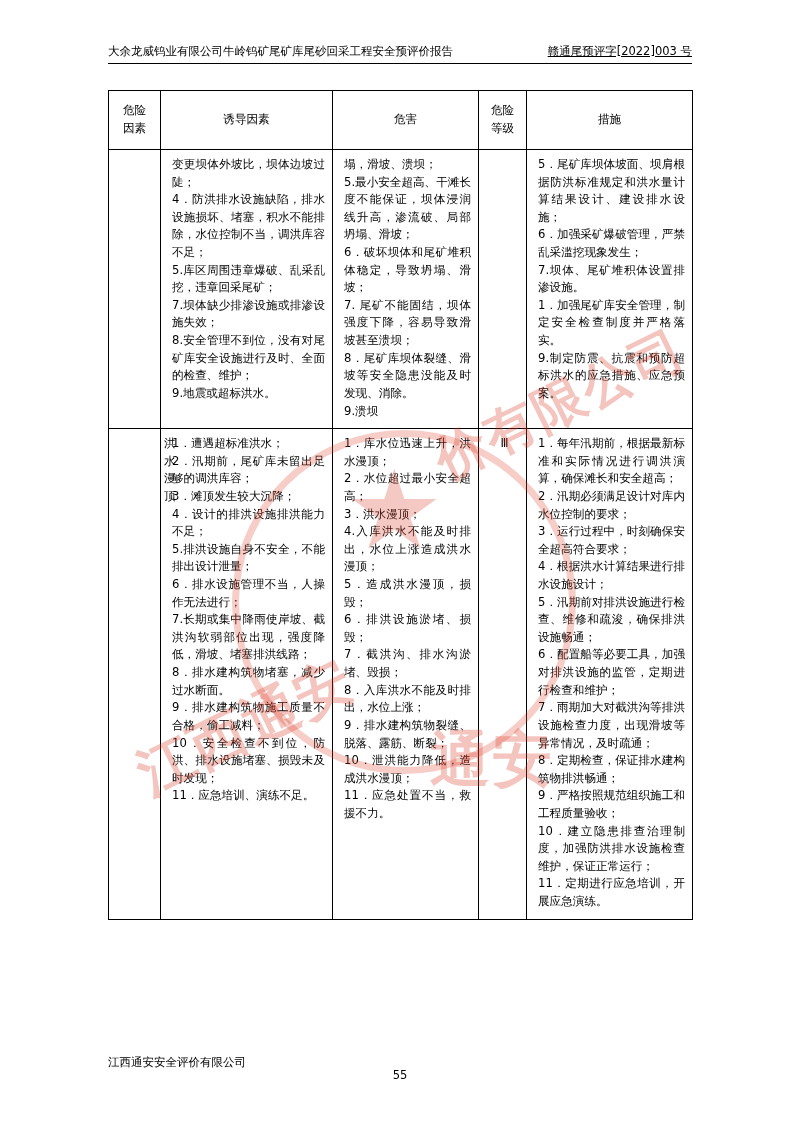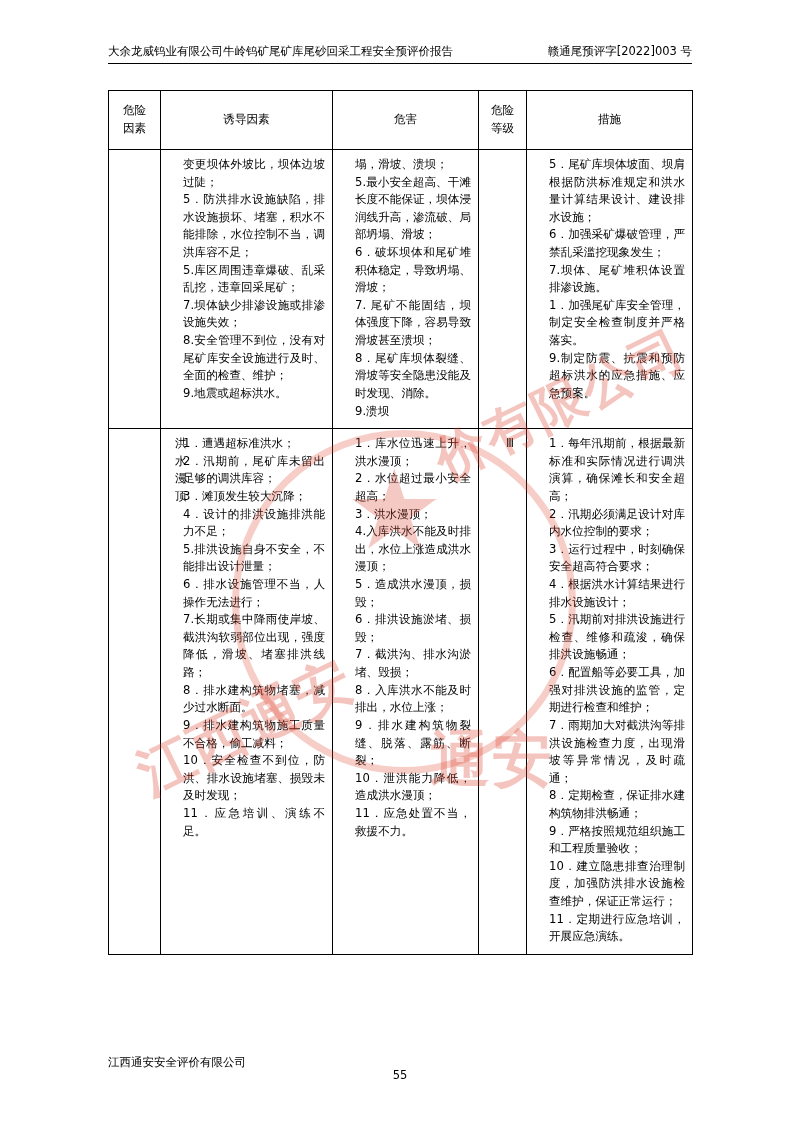--- a/index.html
+++ b/index.html
@@ -55,21 +55,21 @@
     justify-content: space-between;
     align-items: flex-end;
     font-size: 11.5px;
     color: #000;
     padding-bottom: 4px;
     border-bottom: 1px solid #000;
     box-sizing: border-box;
     z-index: 2;
   }
   .hdr-left { font-family: Liberation Sans, sans-serif; }
-  .hdr-right { font-family: "DejaVu Sans", sans-serif; }
+  .hdr-right { font-family: "DejaVu Sans", sans-serif; text-decoration: underline; }
 
   
   .ftr {
     position: absolute;
     left: 108px;
     top: 1055px;
     width: 584px;
     font-size: 11.5px;
     color: #000;
     z-index: 2;
@@ -88,21 +88,21 @@
     top: 90px;
     width: 584px;
     border-collapse: collapse;
     table-layout: fixed;
     z-index: 2;
     background: transparent;
   }
   table.main td, table.main th {
     border: 1px solid #000;
     vertical-align: top;
-    padding: 6px 7px 8px 22px;
+    padding: 6px 7px 8px 11px;
     font-size: 11.6px;
     line-height: 1.52;
     color: #000;
     font-family: "DejaVu Sans", sans-serif;
     background: transparent;
   }
   table.main thead th {
     text-align: center;
     vertical-align: middle;
     padding: 8px 4px;
@@ -171,21 +171,21 @@
           <span>等级</span>
         </th>
         <th>措施</th>
       </tr>
     </thead>
     <tbody>
       <tr>
         <td class="rowlabel"></td>
         <td class="lines">
           <p>变更坝体外坡比，坝体边坡过陡；</p>
-          <p>5．防洪排水设施缺陷，排水设施损坏、堵塞，积水不能排除，水位控制不当，调洪库容不足；</p>
+          <p>4．防洪排水设施缺陷，排水设施损坏、堵塞，积水不能排除，水位控制不当，调洪库容不足；</p>
           <p>5.库区周围违章爆破、乱采乱挖，违章回采尾矿；</p>
           <p>7.坝体缺少排渗设施或排渗设施失效；</p>
           <p>8.安全管理不到位，没有对尾矿库安全设施进行及时、全面的检查、维护；</p>
           <p>9.地震或超标洪水。</p>
         </td>
         <td class="lines">
           <p>塌，滑坡、溃坝；</p>
           <p>5.最小安全超高、干滩长度不能保证，坝体浸润线升高，渗流破、局部坍塌、滑坡；</p>
           <p>6．破坏坝体和尾矿堆积体稳定，导致坍塌、滑坡；</p>
           <p>7. 尾矿不能固结，坝体强度下降，容易导致滑坡甚至溃坝；</p>

